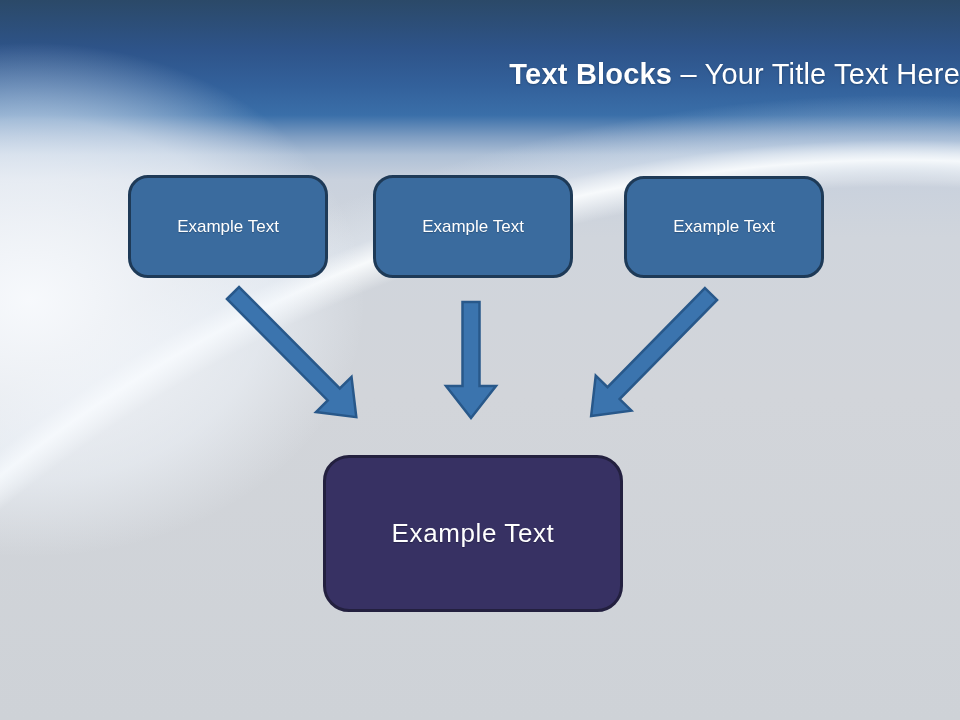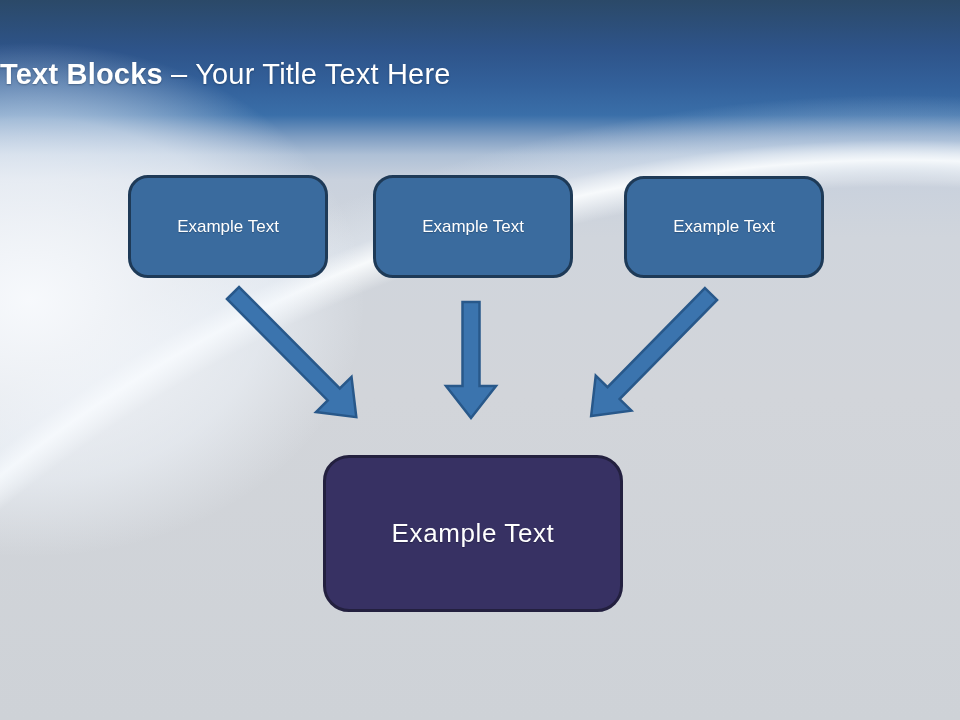--- a/index.html
+++ b/index.html
@@ -34,21 +34,21 @@
         #C9D1DD 25%,
         #D0D5DC 33%,
         #D2D5DA 55%,
         #CED2D7 100%);
   }
   .slide-title {
     position: absolute;
     top: 57px;
     left: 0;
     width: 100%;
-    text-align: left;
+    text-align: right;
     color: var(--title-color, #FFFFFF);
     font-size: 29px;
     line-height: 34px;
     text-shadow: 0 1px 2px rgba(10, 25, 45, 0.35);
     letter-spacing: 0.2px;
     white-space: nowrap;
   }
   .slide-title .bold { font-weight: 700; }
   .slide-title .rest { font-weight: 400; }
 

